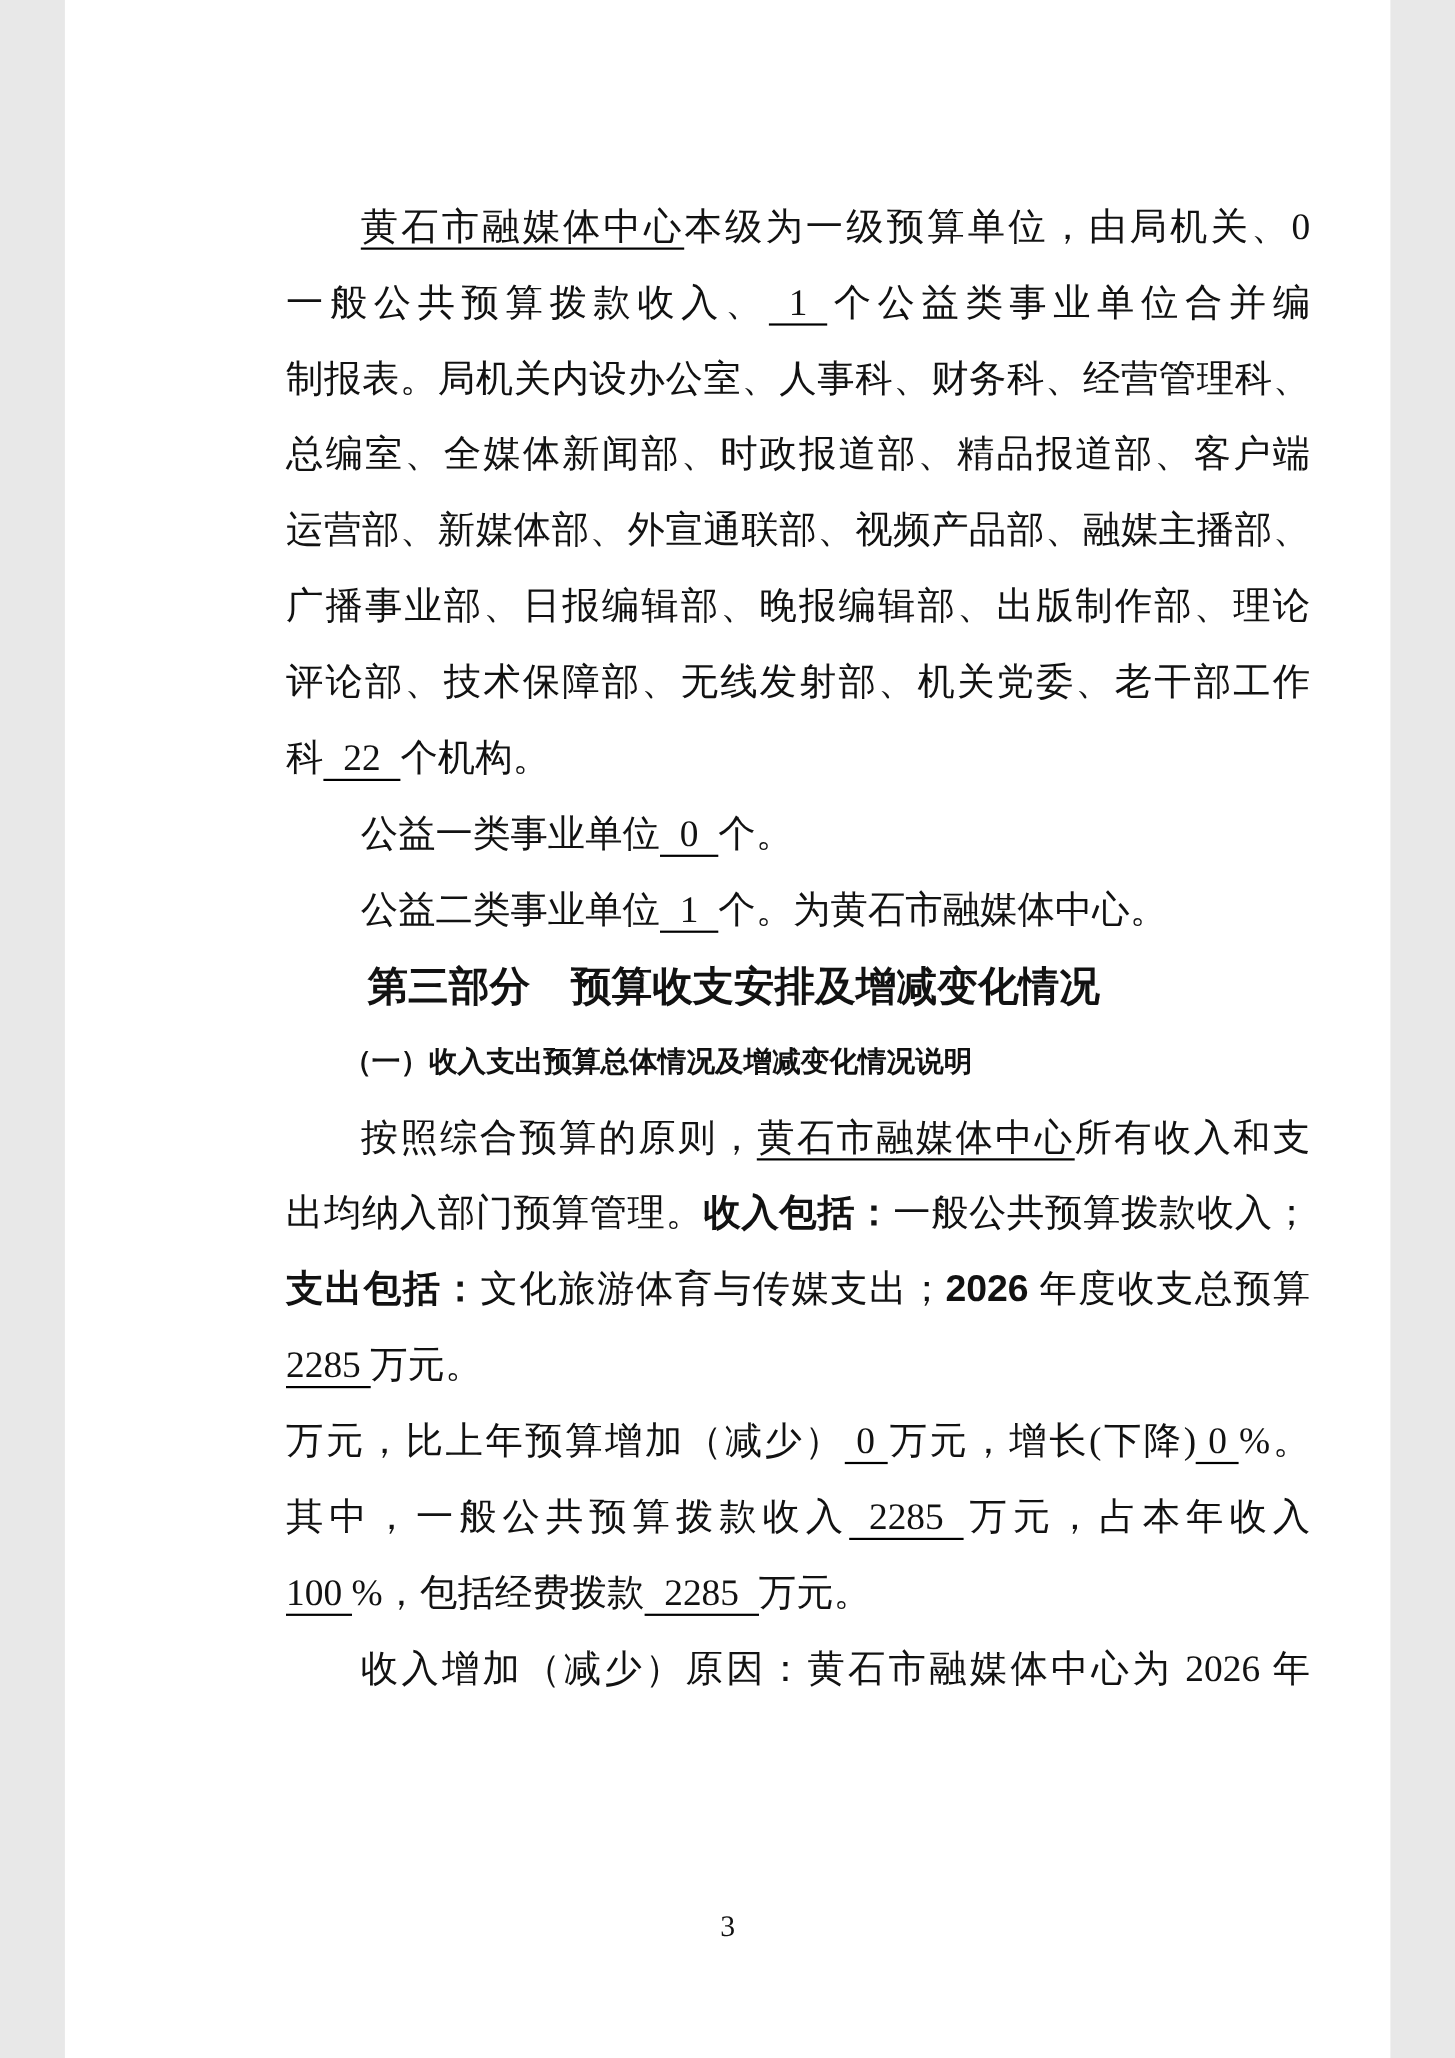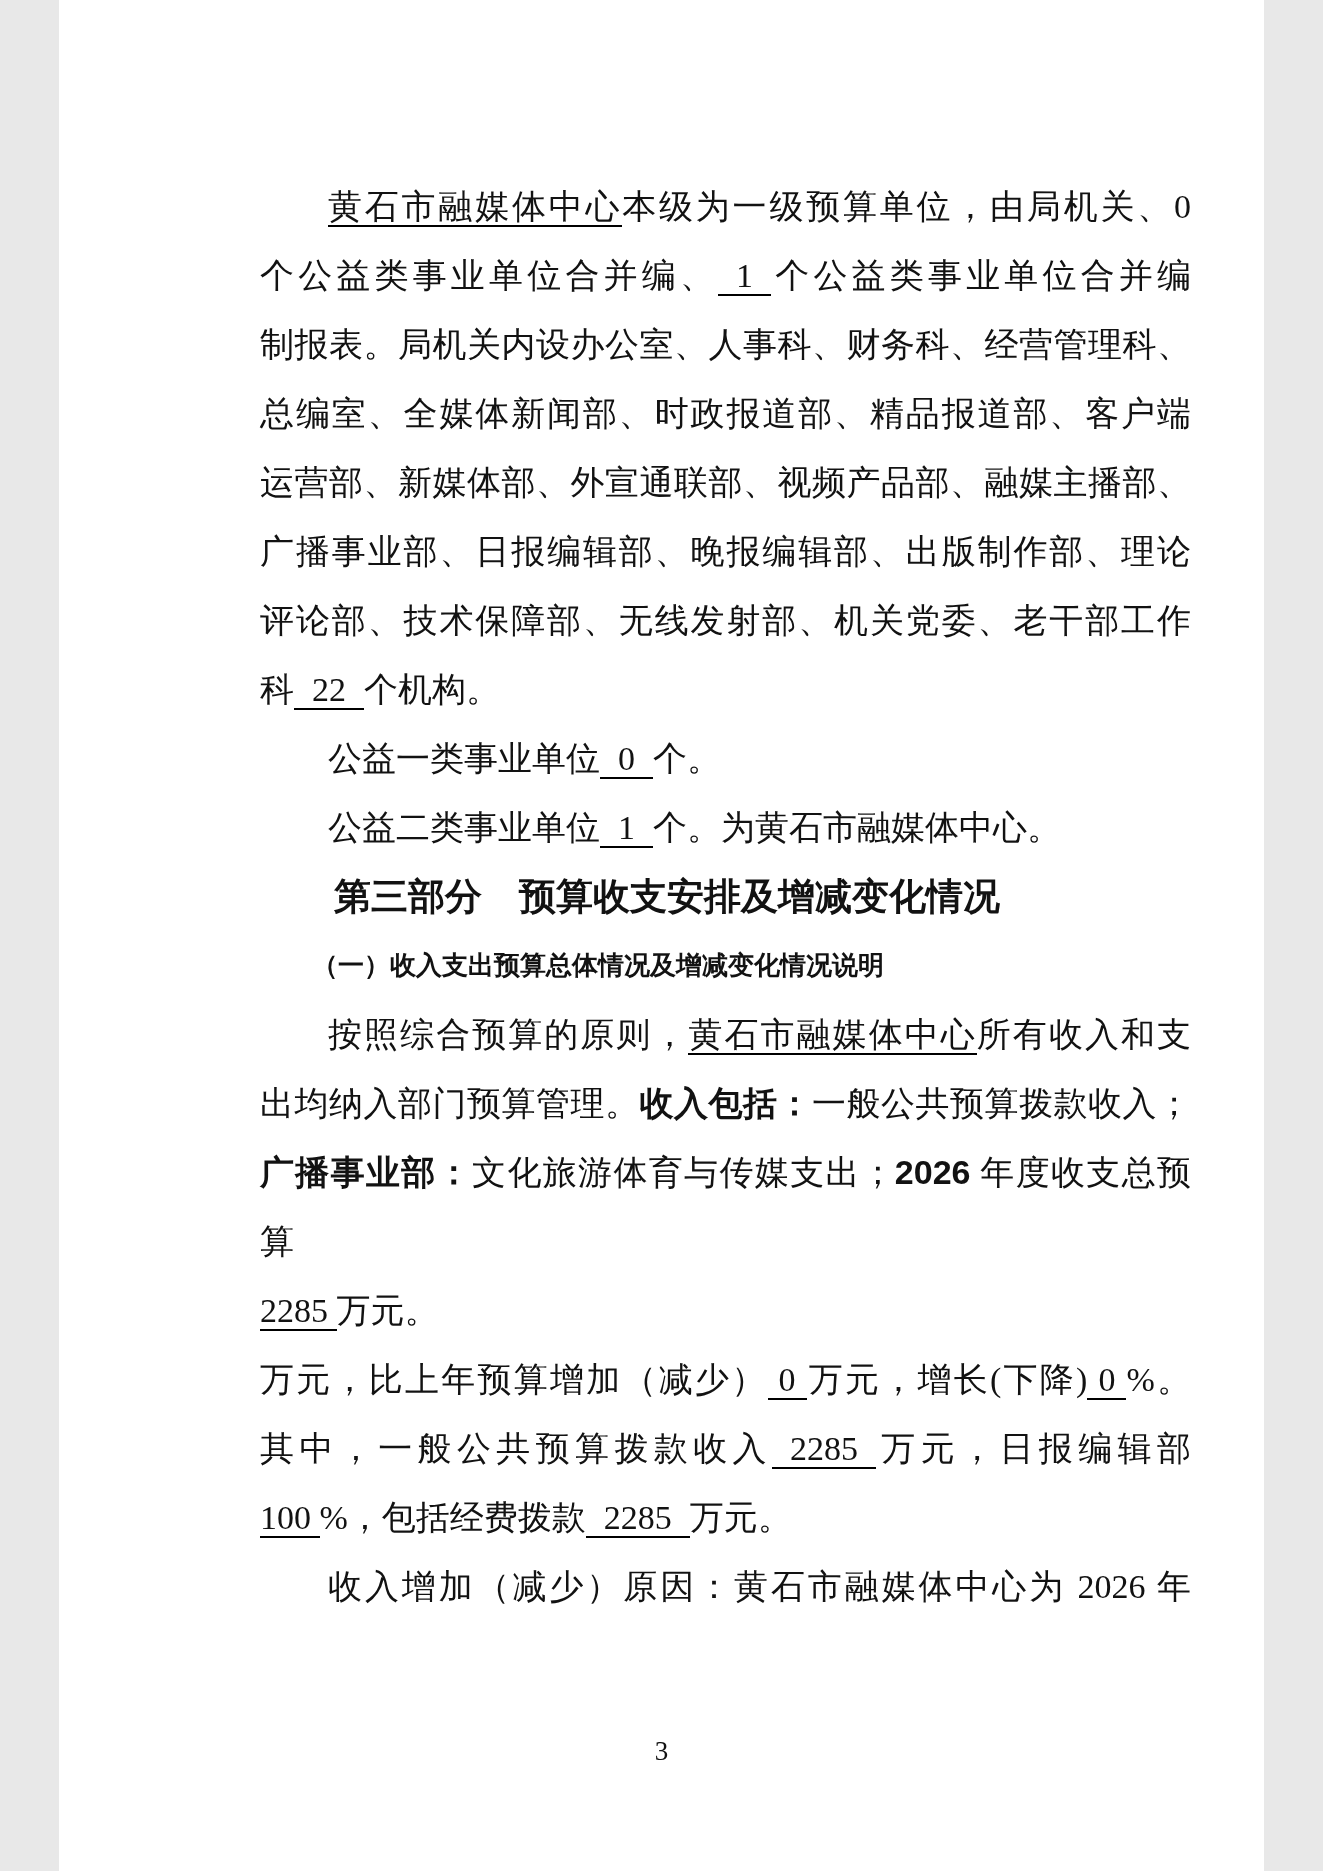--- a/index.html
+++ b/index.html
@@ -43,34 +43,34 @@
     position:absolute;left:0;right:0;top:1736px;
     text-align:center;font-size:27px;color:#121212;
   }
 </style>
 </head>
 <body>
 
 <div class="page">
   <div class="doc-body">
       <div class="line ind j"><span class="seg-u">黄石市融媒体中心</span><span>本级为一级预算单位，由局机关、0</span></div>
-      <div class="line j"><span>个公益类事业单位合并编、</span><span class="seg-blank">1</span><span>个公益类事业单位合并编</span></div>
+      <div class="line j"><span>一般公共预算拨款收入、</span><span class="seg-blank">1</span><span>个公益类事业单位合并编</span></div>
       <div class="line j"><span>制报表。局机关内设办公室、人事科、财务科、经营管理科、</span></div>
       <div class="line j"><span>总编室、全媒体新闻部、时政报道部、精品报道部、客户端</span></div>
       <div class="line j"><span>运营部、新媒体部、外宣通联部、视频产品部、融媒主播部、</span></div>
       <div class="line j"><span>广播事业部、日报编辑部、晚报编辑部、出版制作部、理论</span></div>
       <div class="line j"><span>评论部、技术保障部、无线发射部、机关党委、老干部工作</span></div>
       <div class="line l"><span>科</span><span class="seg-blank">22</span><span>个机构。</span></div>
       <div class="line ind l"><span>公益一类事业单位</span><span class="seg-blank">0</span><span>个。</span></div>
       <div class="line ind l"><span>公益二类事业单位</span><span class="seg-blank">1</span><span>个。为黄石市融媒体中心。</span></div>
       <div class="line h1 ind l"><span>第三部分　预算收支安排及增减变化情况</span></div>
       <div class="line h2 ind l"><span>（一）收入支出预算总体情况及增减变化情况说明</span></div>
       <div class="line ind j"><span>按照综合预算的原则，</span><span class="seg-u">黄石市融媒体中心</span><span>所有收入和支</span></div>
       <div class="line j"><span>出均纳入部门预算管理。</span><span class="seg-b">收入包括：</span><span>一般公共预算拨款收入；</span></div>
-      <div class="line j"><span class="seg-b">广播事业部：</span><span>文化旅游体育与传媒支出；</span><span class="seg-num">2026</span><span> 年度收支总预算</span></div>
+      <div class="line j"><span class="seg-b">支出包括：</span><span>文化旅游体育与传媒支出；</span><span class="seg-num">2026</span><span> 年度收支总预算</span></div>
       <div class="line l"><span class="seg-u">2285&nbsp;</span><span>万元。</span></div>
       <div class="line j"><span>万元，比上年预算增加（减少）</span><span class="seg-blank-s">0</span><span>万元，增长(下降)</span><span class="seg-blank-s">0</span><span>%。</span></div>
-      <div class="line j"><span>其中，一般公共预算拨款收入</span><span class="seg-blank">2285</span><span>万元，日报编辑部</span></div>
+      <div class="line j"><span>其中，一般公共预算拨款收入</span><span class="seg-blank">2285</span><span>万元，占本年收入</span></div>
       <div class="line l"><span class="seg-u">100&nbsp;</span><span>%，包括经费拨款</span><span class="seg-blank">2285</span><span>万元。</span></div>
       <div class="line ind j"><span>收入增加（减少）原因：黄石市融媒体中心为 2026 年</span></div>
     </div>
   <div class="page-number">3</div>
 </div>
 
 </body></html>

